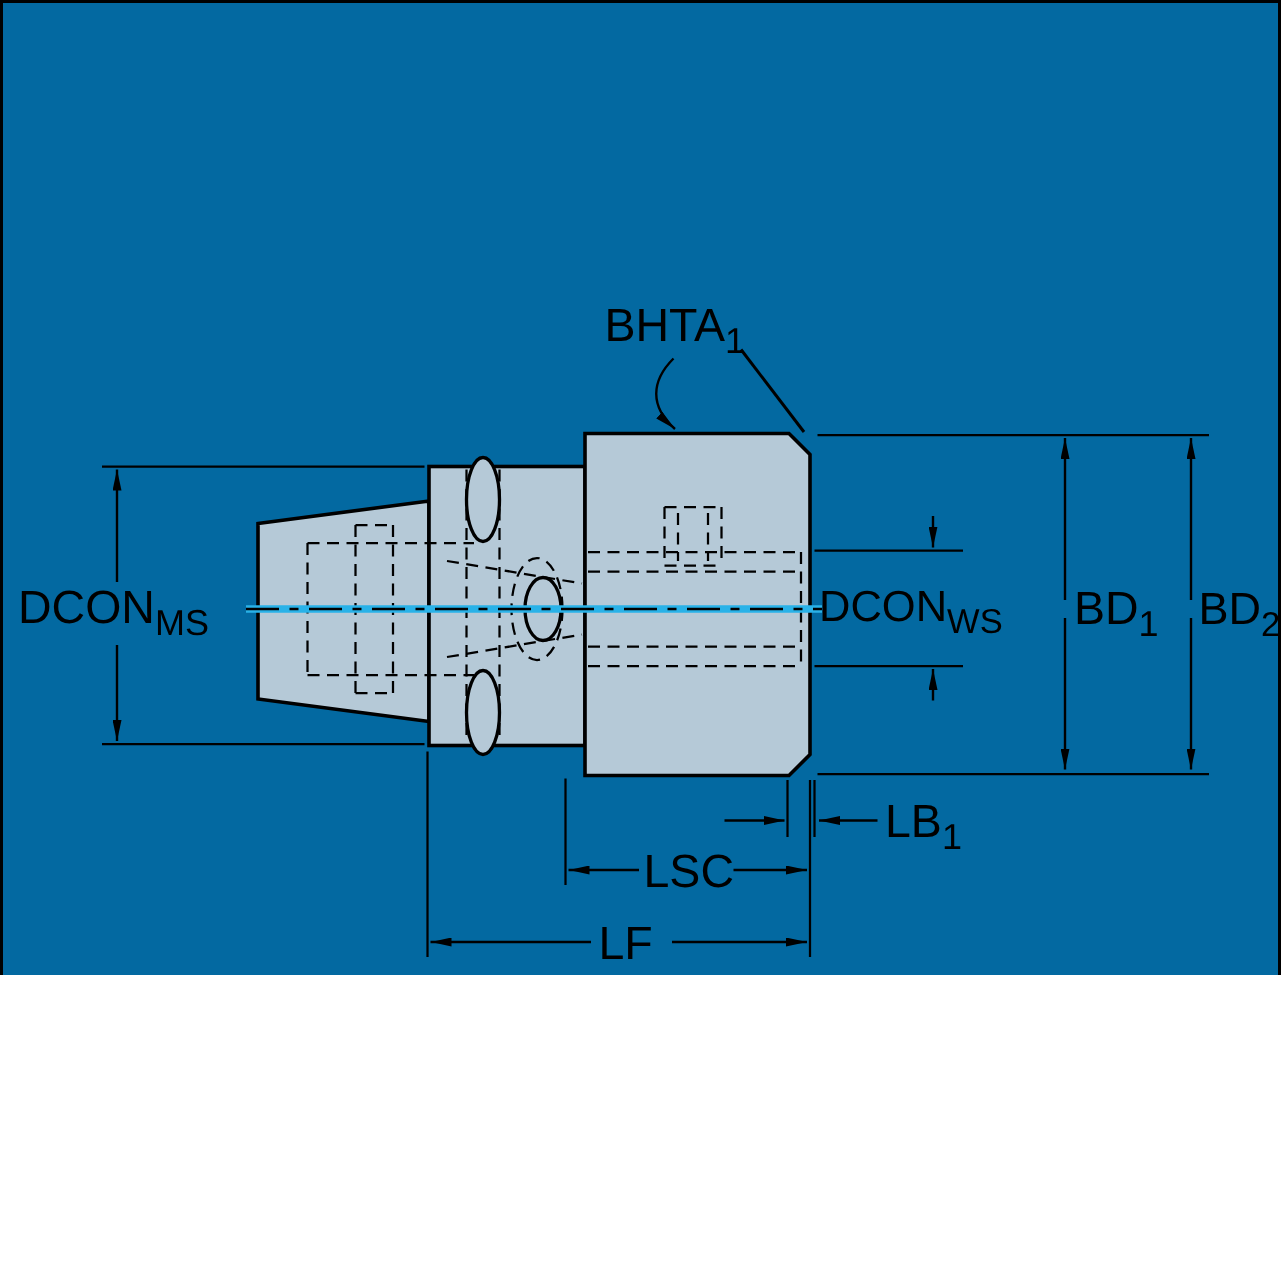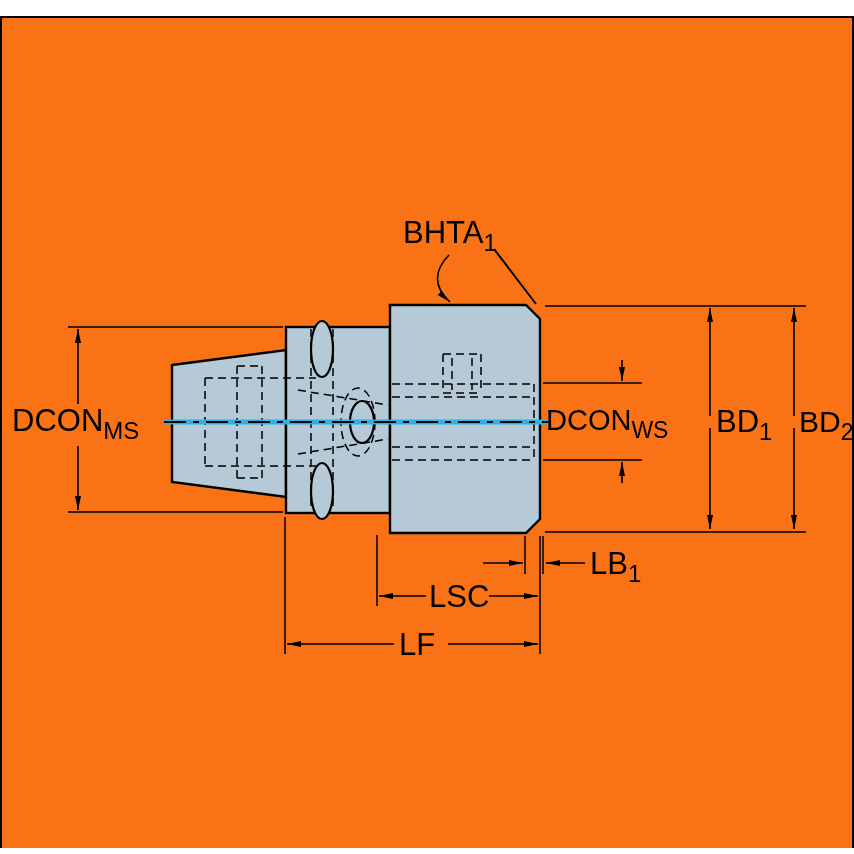--- a/index.html
+++ b/index.html
@@ -4,24 +4,23 @@
 <style>
   html, body {
     margin: 0;
     padding: 0;
     background: #ffffff;
     font-family: "Liberation Sans", sans-serif;
   }
   .stage {
     position: relative;
     width: 854px;
-    height: 832px;
-    background: #f97316;
+    height: 650px;
+    background: #0369a1;
     overflow: hidden;
-    margin-top: 16px;
   }
   svg text {
     font-family: "Liberation Sans", sans-serif;
     fill: #000000;
   }
 </style>
 </head>
 <body>
 
 <div class="stage">

